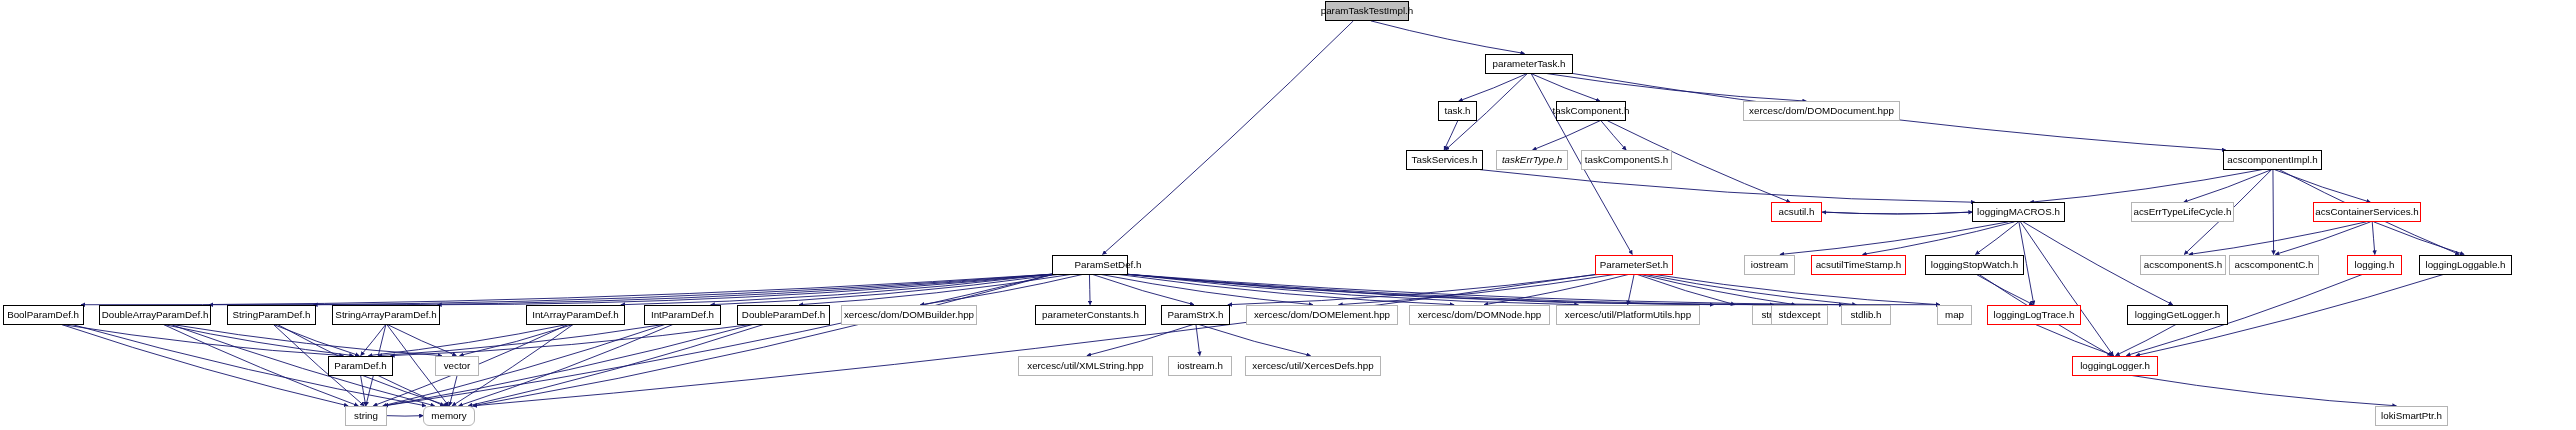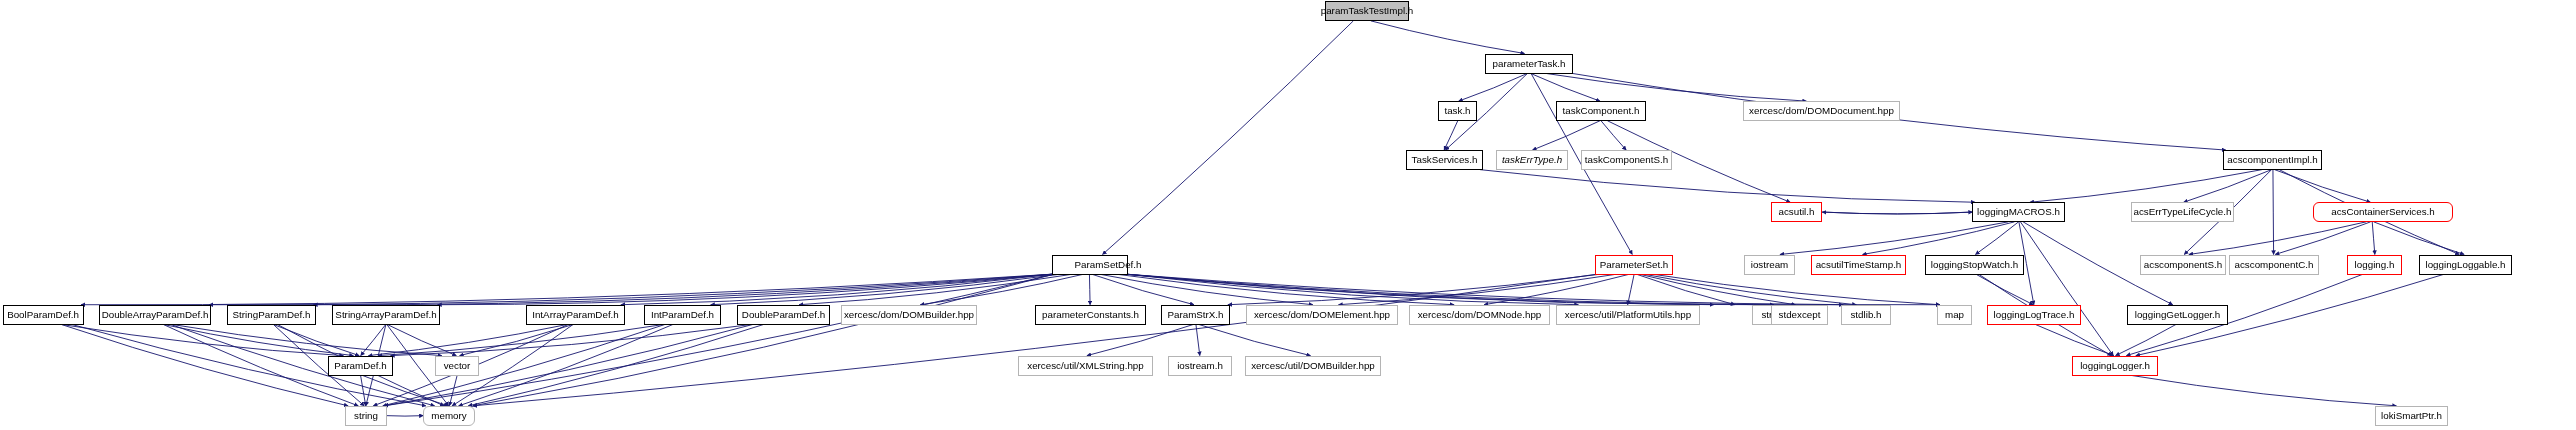--- a/index.html
+++ b/index.html
@@ -127,21 +127,21 @@
   <div id="nodes">
       <div class="node filled" style="left: 1325px; top: 1.3px; width: 84px;">
         <span>paramTaskTestImpl.h</span>
       </div>
       <div class="node black-border" style="left: 1485px; top: 54px; width: 88px;">
         <span>parameterTask.h</span>
       </div>
       <div class="node black-border" style="left: 1438px; top: 101px; width: 39px;">
         <span>task.h</span>
       </div>
-      <div class="node black-border" style="left: 1556px; top: 101px; width: 90px;">
+      <div class="node black-border" style="left: 1556px; top: 101px; width: 70px;">
         <span>taskComponent.h</span>
       </div>
       <div class="node grey-border" style="left: 1743px; top: 101px; width: 157px;">
         <span>xercesc/dom/DOMDocument.hpp</span>
       </div>
       <div class="node black-border" style="left: 1406px; top: 150px; width: 77px;">
         <span>TaskServices.h</span>
       </div>
       <div class="node grey-border" style="left: 1496px; top: 150px; width: 72px; font-style: italic;">
         <span>taskErrType.h</span>
@@ -154,21 +154,21 @@
       </div>
       <div class="node red-border" style="left: 1771px; top: 202px; width: 51px;">
         <span>acsutil.h</span>
       </div>
       <div class="node black-border" style="left: 1972px; top: 202px; width: 93px;">
         <span>loggingMACROS.h</span>
       </div>
       <div class="node grey-border" style="left: 2131px; top: 202px; width: 103px;">
         <span>acsErrTypeLifeCycle.h</span>
       </div>
-      <div class="node red-border" style="left: 2313px; top: 202px; width: 140px; border-radius: 6px;">
+      <div class="node red-border" style="left: 2313px; top: 202px; width: 108px;">
         <span>acsContainerServices.h</span>
       </div>
       <div class="node black-border" style="left: 1052px; top: 255px; width: 76px; padding-left: 36px;">
         <span>ParamSetDef.h</span>
       </div>
       <div class="node red-border" style="left: 1595px; top: 255px; width: 78px;">
         <span>ParameterSet.h</span>
       </div>
       <div class="node grey-border" style="left: 1744px; top: 255px; width: 51px;">
         <span>iostream</span>
@@ -254,21 +254,21 @@
       <div class="node grey-border" style="left: 435px; top: 356px; width: 44px;">
         <span>vector</span>
       </div>
       <div class="node grey-border" style="left: 1018px; top: 356px; width: 135px;">
         <span>xercesc/util/XMLString.hpp</span>
       </div>
       <div class="node grey-border" style="left: 1168px; top: 356px; width: 64px;">
         <span>iostream.h</span>
       </div>
       <div class="node grey-border" style="left: 1245px; top: 356px; width: 136px;">
-        <span>xercesc/util/DOMBuilder.hpp</span>
+        <span>xercesc/util/XercesDefs.hpp</span>
       </div>
       <div class="node red-border" style="left: 2072px; top: 356px; width: 86px;">
         <span>loggingLogger.h</span>
       </div>
       <div class="node grey-border" style="left: 345px; top: 406px; width: 42px;">
         <span>string</span>
       </div>
       <div class="node grey-border" style="left: 423px; top: 406px; width: 52px; border-radius: 6px;">
         <span>memory</span>
       </div>

